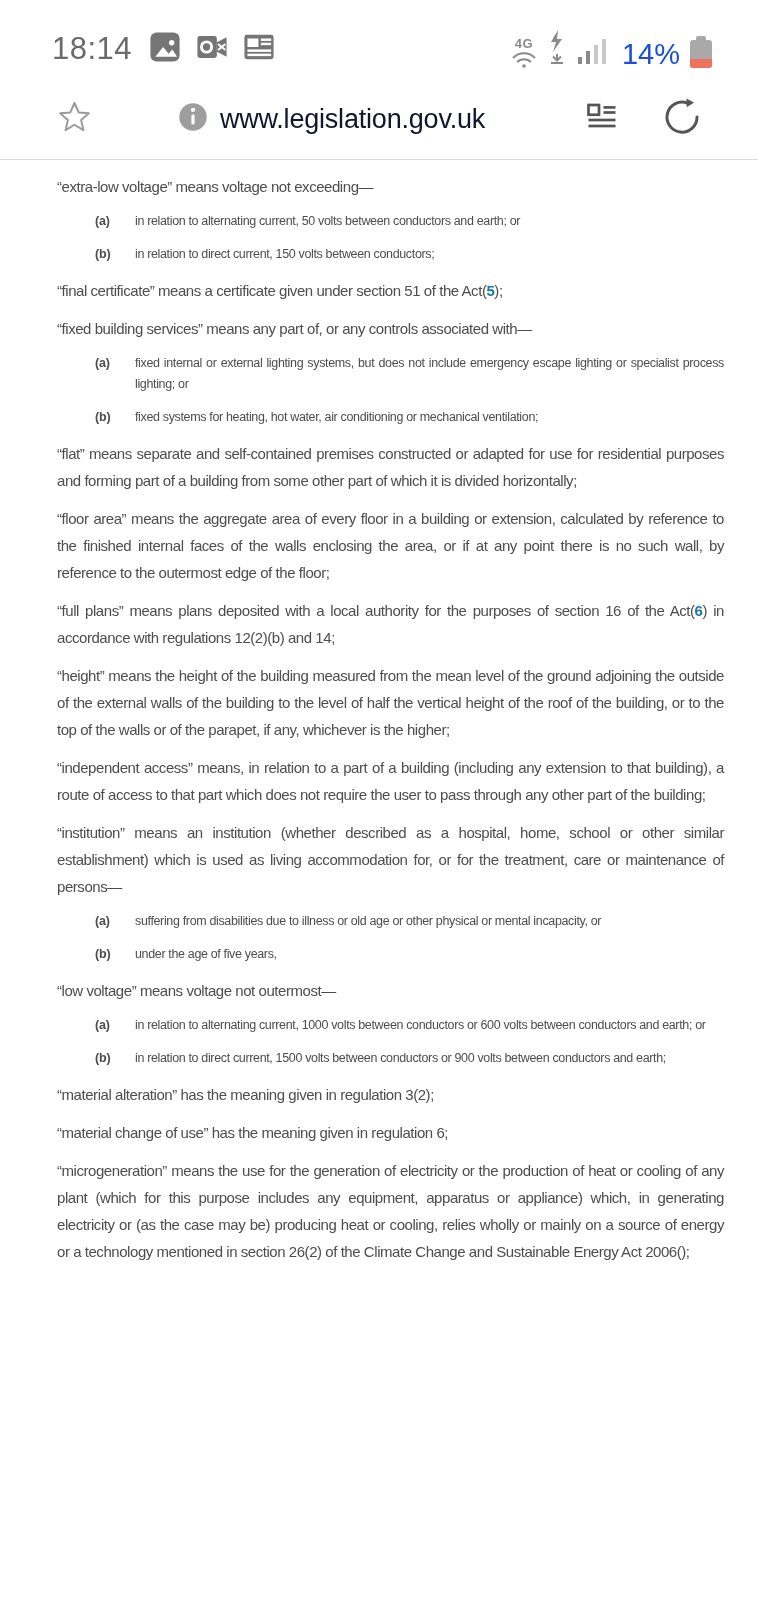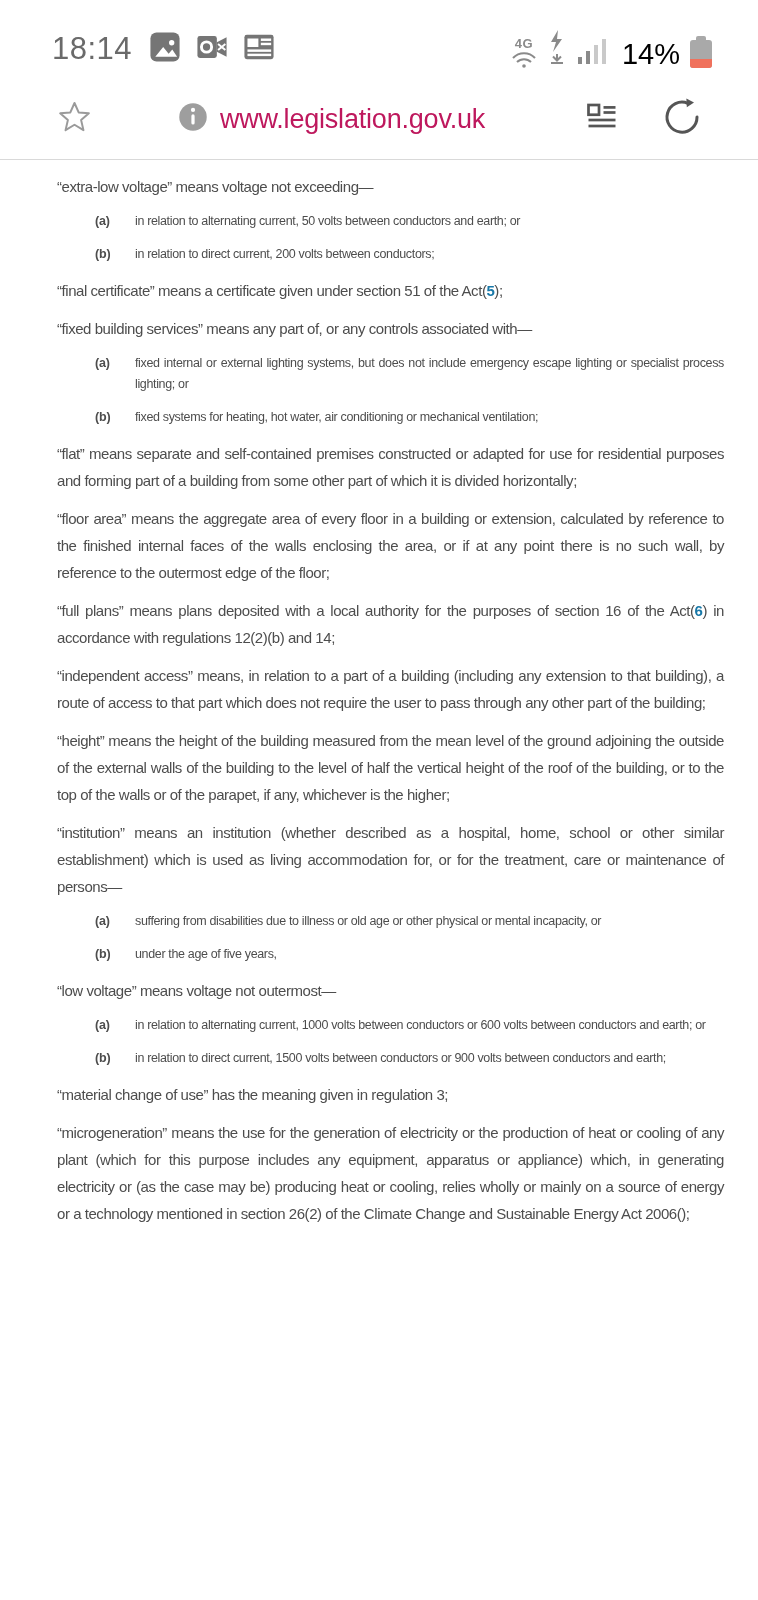--- a/index.html
+++ b/index.html
@@ -8,31 +8,31 @@
 
   
   .status{position:absolute;top:0;left:0;width:758px;height:85px;box-sizing:border-box;
           display:flex;align-items:center;padding:12px 46px 0 52px;}
   .status .time{font-size:31px;color:#6a6a6a;letter-spacing:.5px;}
   .noti{display:flex;align-items:center;gap:13px;margin-left:16px;}
   .status .spacer{flex:1;}
   .sright{display:flex;align-items:flex-end;gap:8px;}
   .netcol{display:flex;flex-direction:column;align-items:center;line-height:1;}
   .netlbl{font-size:13px;font-weight:bold;color:#8a8a8a;letter-spacing:.5px;}
-  .pct{font-size:29px;color:#000000;margin:0 2px 0 6px;line-height:1;}
+  .pct{font-size:29px;color:#1d4ed8;margin:0 2px 0 6px;line-height:1;}
   .batt{position:relative;width:22px;height:32px;margin-bottom:1px;}
   .batt .nub{position:absolute;top:0;left:6px;width:10px;height:4px;background:#a9a9a9;border-radius:2px 2px 0 0;}
   .batt .body{position:absolute;top:4px;left:0;width:22px;height:28px;background:#a9a9a9;border-radius:3px;overflow:hidden;}
   .batt .lvl{position:absolute;left:0;bottom:0;width:100%;height:9px;}
 
   
   .addr{position:absolute;top:85px;left:0;width:758px;height:75px;box-sizing:border-box;
         display:flex;align-items:center;padding:0 56px 6px 56px;border-bottom:1px solid #d9d9d9;}
   .addr .center{flex:1;display:flex;align-items:center;justify-content:center;gap:12px;min-width:0;}
-  .url{font-size:27px;color:#be185d;letter-spacing:-.2px;white-space:nowrap;}
+  .url{font-size:27px;color:#0f172a;letter-spacing:-.2px;white-space:nowrap;}
   .addr .right{display:flex;align-items:center;gap:42px;margin-left:14px;}
 
   
   .content{position:absolute;top:161px;left:0;width:758px;height:1317px;box-sizing:border-box;
            padding:12px 34px 0 57px;overflow:hidden;background:#fff;}
   .def{font-size:15px;line-height:27px;color:#4d4d4d;text-align:justify;
        letter-spacing:-.45px;margin:0 0 11px 0;}
   .fn{color:#1878a8;font-weight:bold;text-decoration:none;cursor:pointer;}
   .sub{display:flex;margin:0 0 12px 38px;text-align:justify;}
   .sub .lbl{flex:0 0 40px;font-size:12.5px;line-height:21px;color:#4d4d4d;font-weight:bold;letter-spacing:-.2px;}
@@ -162,56 +162,57 @@
   </div>
 
   <div class="content" id="content-blocks">
       <p class="def">“extra-low voltage” means voltage not exceeding—</p>
       <div class="sub">
         <span class="lbl">(a)</span>
         <span class="txt">in relation to alternating current, 50 volts between conductors and earth; or</span>
       </div>
       <div class="sub">
         <span class="lbl">(b)</span>
-        <span class="txt">in relation to direct current, 200 volts between conductors;</span>
+        <span class="txt">in relation to direct current, 150 volts between conductors;</span>
       </div>
       <p class="def">“final certificate” means a certificate given under section 51 of the Act(<a class="fn" style="color: rgb(24, 120, 168);">5</a>);</p>
       <p class="def">“fixed building services” means any part of, or any controls associated with—</p>
       <div class="sub">
         <span class="lbl">(a)</span>
         <span class="txt">fixed internal or external lighting systems, but does not include emergency escape lighting or specialist process lighting; or</span>
       </div>
       <div class="sub">
         <span class="lbl">(b)</span>
         <span class="txt">fixed systems for heating, hot water, air conditioning or mechanical ventilation;</span>
       </div>
       <p class="def">“flat” means separate and self-contained premises constructed or adapted for use for residential purposes and forming part of a building from some other part of which it is divided horizontally;</p>
       <p class="def">“floor area” means the aggregate area of every floor in a building or extension, calculated by reference to the finished internal faces of the walls enclosing the area, or if at any point there is no such wall, by reference to the outermost edge of the floor;</p>
       <p class="def">“full plans” means plans deposited with a local authority for the purposes of section 16 of the Act(<a class="fn" style="color: rgb(24, 120, 168);">6</a>) in accordance with regulations 12(2)(b) and 14;</p>
+      <p class="def">“height” means the height of the building measured from the mean level of the ground adjoining the outside of the external walls of the building to the level of half the vertical height of the roof of the building, or to the top of the walls or of the parapet, if any, whichever is the higher;</p>
       <p class="def">“independent access” means, in relation to a part of a building (including any extension to that building), a route of access to that part which does not require the user to pass through any other part of the building;</p>
-      <p class="def">“height” means the height of the building measured from the mean level of the ground adjoining the outside of the external walls of the building to the level of half the vertical height of the roof of the building, or to the top of the walls or of the parapet, if any, whichever is the higher;</p>
       <p class="def">“institution” means an institution (whether described as a hospital, home, school or other similar establishment) which is used as living accommodation for, or for the treatment, care or maintenance of persons—</p>
       <div class="sub">
         <span class="lbl">(a)</span>
         <span class="txt">suffering from disabilities due to illness or old age or other physical or mental incapacity, or</span>
       </div>
       <div class="sub">
         <span class="lbl">(b)</span>
         <span class="txt">under the age of five years,</span>
       </div>
       <p class="def">“low voltage” means voltage not outermost—</p>
       <div class="sub">
         <span class="lbl">(a)</span>
         <span class="txt">in relation to alternating current, 1000 volts between conductors or 600 volts between conductors and earth; or</span>
       </div>
       <div class="sub">
         <span class="lbl">(b)</span>
         <span class="txt">in relation to direct current, 1500 volts between conductors or 900 volts between conductors and earth;</span>
       </div>
-      <p class="def">“material change of use” has the meaning given in regulation 3;</p>
+      <p class="def">“material alteration” has the meaning given in regulation 3(2);</p>
+      <p class="def">“material change of use” has the meaning given in regulation 6;</p>
       <p class="def">“microgeneration” means the use for the generation of electricity or the production of heat or cooling of any plant (which for this purpose includes any equipment, apparatus or appliance) which, in generating electricity or (as the case may be) producing heat or cooling, relies wholly or mainly on a source of energy or a technology mentioned in section 26(2) of the Climate Change and Sustainable Energy Act 2006();</p>
     </div>
 
   <div class="toolbar">
     <span class="tbtn">
       <svg width="36" height="36" viewBox="0 0 24 24" fill="none" stroke="#aaaaaa" stroke-width="1.5">
           <polyline points="15,4 7,12 15,20"></polyline>
         </svg>
     </span>
     <span class="tbtn">

